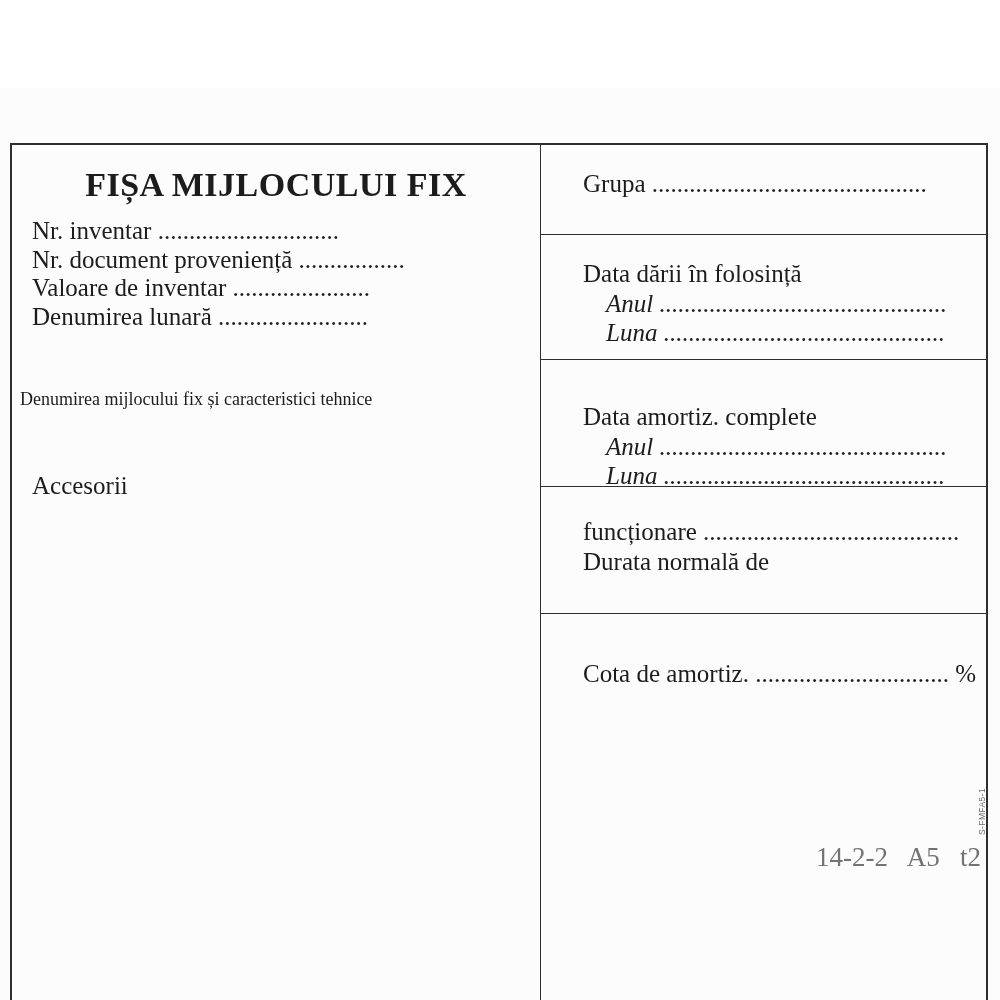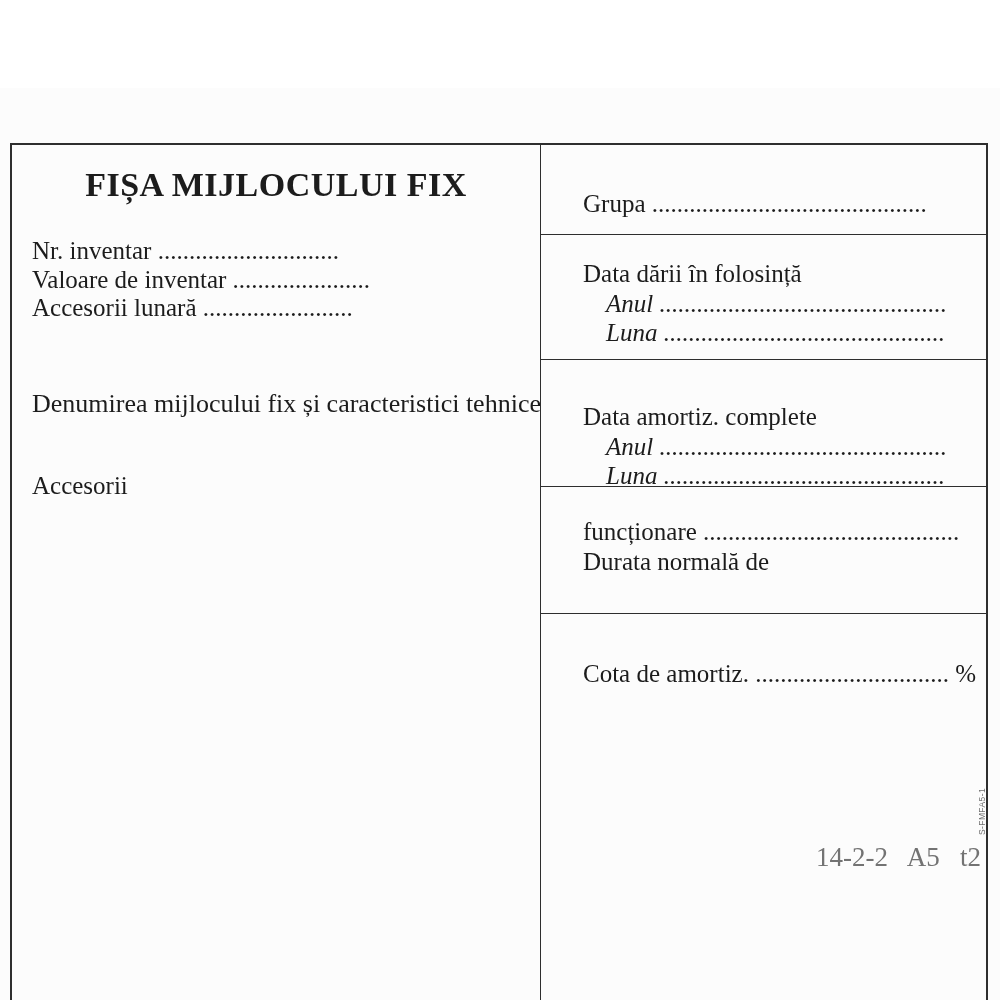--- a/index.html
+++ b/index.html
@@ -54,47 +54,46 @@
     letter-spacing: 0.5px;
     white-space: nowrap;
   }
   .inv-fields {
     position: absolute;
     left: 20px; top: 72px;
     width: 500px;
     font-size: 25px;
     line-height: 28.6px;
     white-space: nowrap;
-    margin-top: 20px;
   }
   .desc-label {
     position: absolute;
-    left: 20px; top: 244px;
+    left: 8px; top: 244px;
     width: 505px;
-    font-size: 26px;
+    font-size: 18px;
     white-space: nowrap;
   }
   .acc-label {
     position: absolute;
     left: 20px; top: 327px;
     font-size: 25px;
     text-align: center;
   }
   .r-row {
     box-sizing: border-box;
     border-bottom: 1.5px solid #2e2e2e;
     padding-left: 42px;
     padding-right: 10px;
     font-size: 25px;
     line-height: 29.5px;
     white-space: nowrap;
     overflow: hidden;
   }
   .r-row:last-child { border-bottom: none; text-align: center; }
-  .row-grupa      { height: 90px;  padding-top: 44px; }
+  .row-grupa      { height: 90px;  padding-top: 24px; }
   .row-cod        { height: 130px; padding-top: 35px; }
   .row-folosinta  { height: 125px; padding-top: 24px; }
   .row-amortiz    { height: 127px; padding-top: 42px; }
   .row-durata     { height: 127px; padding-top: 30px; }
   .row-cota       { flex: 1;       padding-top: 45px; }
   .indent { padding-left: 23px; font-style: italic; }
   .footer-code {
     position: absolute;
     left: 0; top: 842px;
     width: 981px;
@@ -121,22 +120,23 @@
 
 <div class="page">
   <div class="scan-area"></div>
 
   <div class="form-box">
 
     <div class="left-col">
       <div class="form-title">FIȘA MIJLOCULUI FIX</div>
       <div class="inv-fields">
         <div>Nr. inventar .............................</div>
+        <div>Nr. document proveniență .................</div>
         <div>Valoare de inventar ......................</div>
-        <div>Accesorii lunară ........................</div>
+        <div>Denumirea lunară ........................</div>
       </div>
       <div class="desc-label">Denumirea mijlocului fix și caracteristici tehnice</div>
       <div class="acc-label">Accesorii</div>
     </div>
 
     <div class="right-col">
       <div class="r-row row-grupa">
         <div>Grupa ............................................</div>
       </div>
       <div class="r-row row-folosinta">

